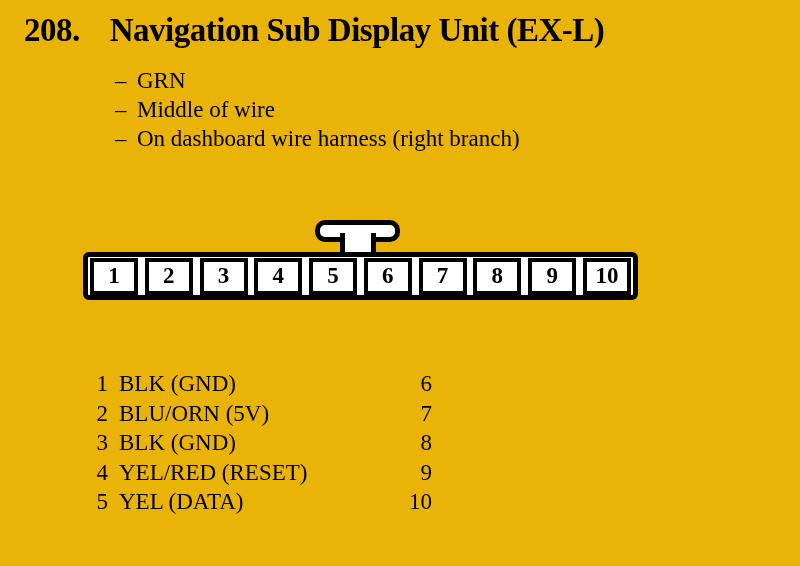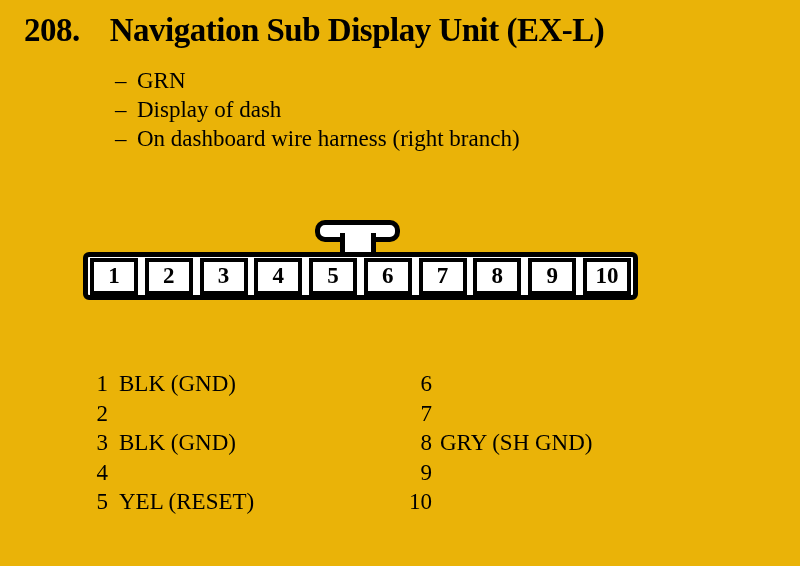--- a/index.html
+++ b/index.html
@@ -118,21 +118,21 @@
     <span class="title-num">208.</span><span>Navigation Sub Display Unit (EX-L)</span>
   </div>
 
   <div class="details">
     <div class="detail-row">
       <span class="detail-marker">–</span>
       <span>GRN</span>
     </div>
     <div class="detail-row">
       <span class="detail-marker">–</span>
-      <span>Display of dash</span>
+      <span>Middle of wire</span>
     </div>
     <div class="detail-row">
       <span class="detail-marker">–</span>
       <span>On dashboard wire harness (right branch)</span>
     </div>
   </div>
 
   <div class="tab-bar"></div>
   <div class="tab-stem"></div>
 
@@ -149,44 +149,45 @@
     <div class="pin">10</div>
   </div>
 
   <div class="pin-list left">
     <div class="legend-row">
       <span class="legend-num">1</span>
       <span class="legend-label">BLK (GND)</span>
     </div>
     <div class="legend-row">
       <span class="legend-num">2</span>
+      <span class="legend-label">BLU/ORN (5V)</span>
     </div>
     <div class="legend-row">
       <span class="legend-num">3</span>
       <span class="legend-label">BLK (GND)</span>
     </div>
     <div class="legend-row">
       <span class="legend-num">4</span>
+      <span class="legend-label">YEL/RED (RESET)</span>
     </div>
     <div class="legend-row">
       <span class="legend-num">5</span>
-      <span class="legend-label">YEL (RESET)</span>
+      <span class="legend-label">YEL (DATA)</span>
     </div>
   </div>
 
   <div class="pin-list right">
     <div class="legend-row">
       <span class="legend-num">6</span>
     </div>
     <div class="legend-row">
       <span class="legend-num">7</span>
     </div>
     <div class="legend-row">
       <span class="legend-num">8</span>
-      <span class="legend-label">GRY (SH GND)</span>
     </div>
     <div class="legend-row">
       <span class="legend-num">9</span>
     </div>
     <div class="legend-row">
       <span class="legend-num">10</span>
     </div>
   </div>
 
 </div>

